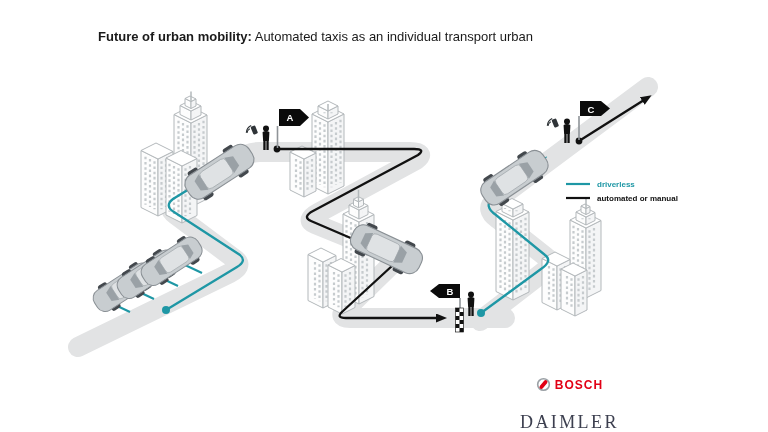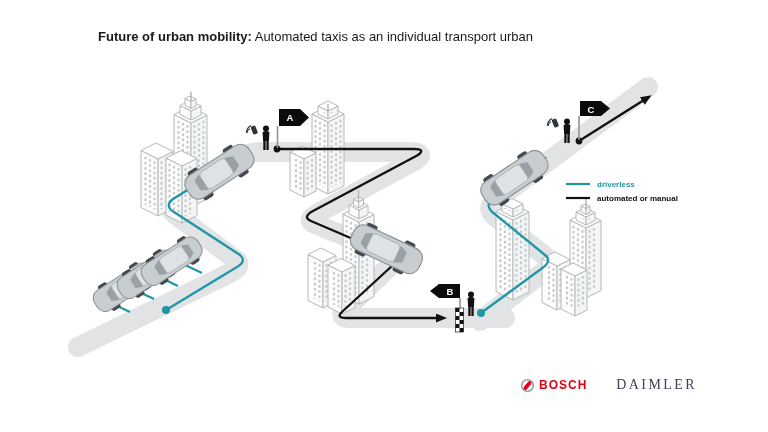--- a/index.html
+++ b/index.html
@@ -1,24 +1,24 @@
 <!DOCTYPE html>
 <html><head>
 <meta charset="utf-8">
 <style>
   html,body{margin:0;padding:0;}
   body{width:768px;height:432px;background:#ffffff;overflow:hidden;position:relative;
        font-family:"Liberation Sans",sans-serif;}
   .stage{position:absolute;inset:0;width:768px;height:432px;}
   .title{position:absolute;left:98px;top:29px;font-size:13px;color:#1a1a1a;white-space:nowrap;}
   .title .b{font-weight:700;}
-  .logos{position:absolute;left:520px;top:377px;display:flex;align-items:center;gap:29px;}
+  .logos{position:absolute;left:520px;top:377px;display:flex;align-items:center;gap:20px;flex-direction:column;}
   .bosch{display:flex;align-items:center;gap:4px;}
   .bosch-text{color:#e20015;font-weight:800;font-size:12px;letter-spacing:1px;}
-  .daimler-text{font-family:"Liberation Serif",serif;color:#3c3f4f;font-size:14px;letter-spacing:2.4px;}
+  .daimler-text{font-family:"Liberation Serif",serif;color:#3c3f4f;font-size:18px;letter-spacing:2.4px;}
   svg text{font-family:"Liberation Sans",sans-serif;}
   .flag-letter{font-size:9.5px;font-weight:700;fill:#ffffff;text-anchor:middle;}
   .legend-label{font-size:8px;font-weight:700;}
 </style>
 </head>
 <body>
 
 <div class="title">
   <span class="b">Future of urban mobility:</span><span> Automated taxis as an individual transport urban</span>
 </div>

